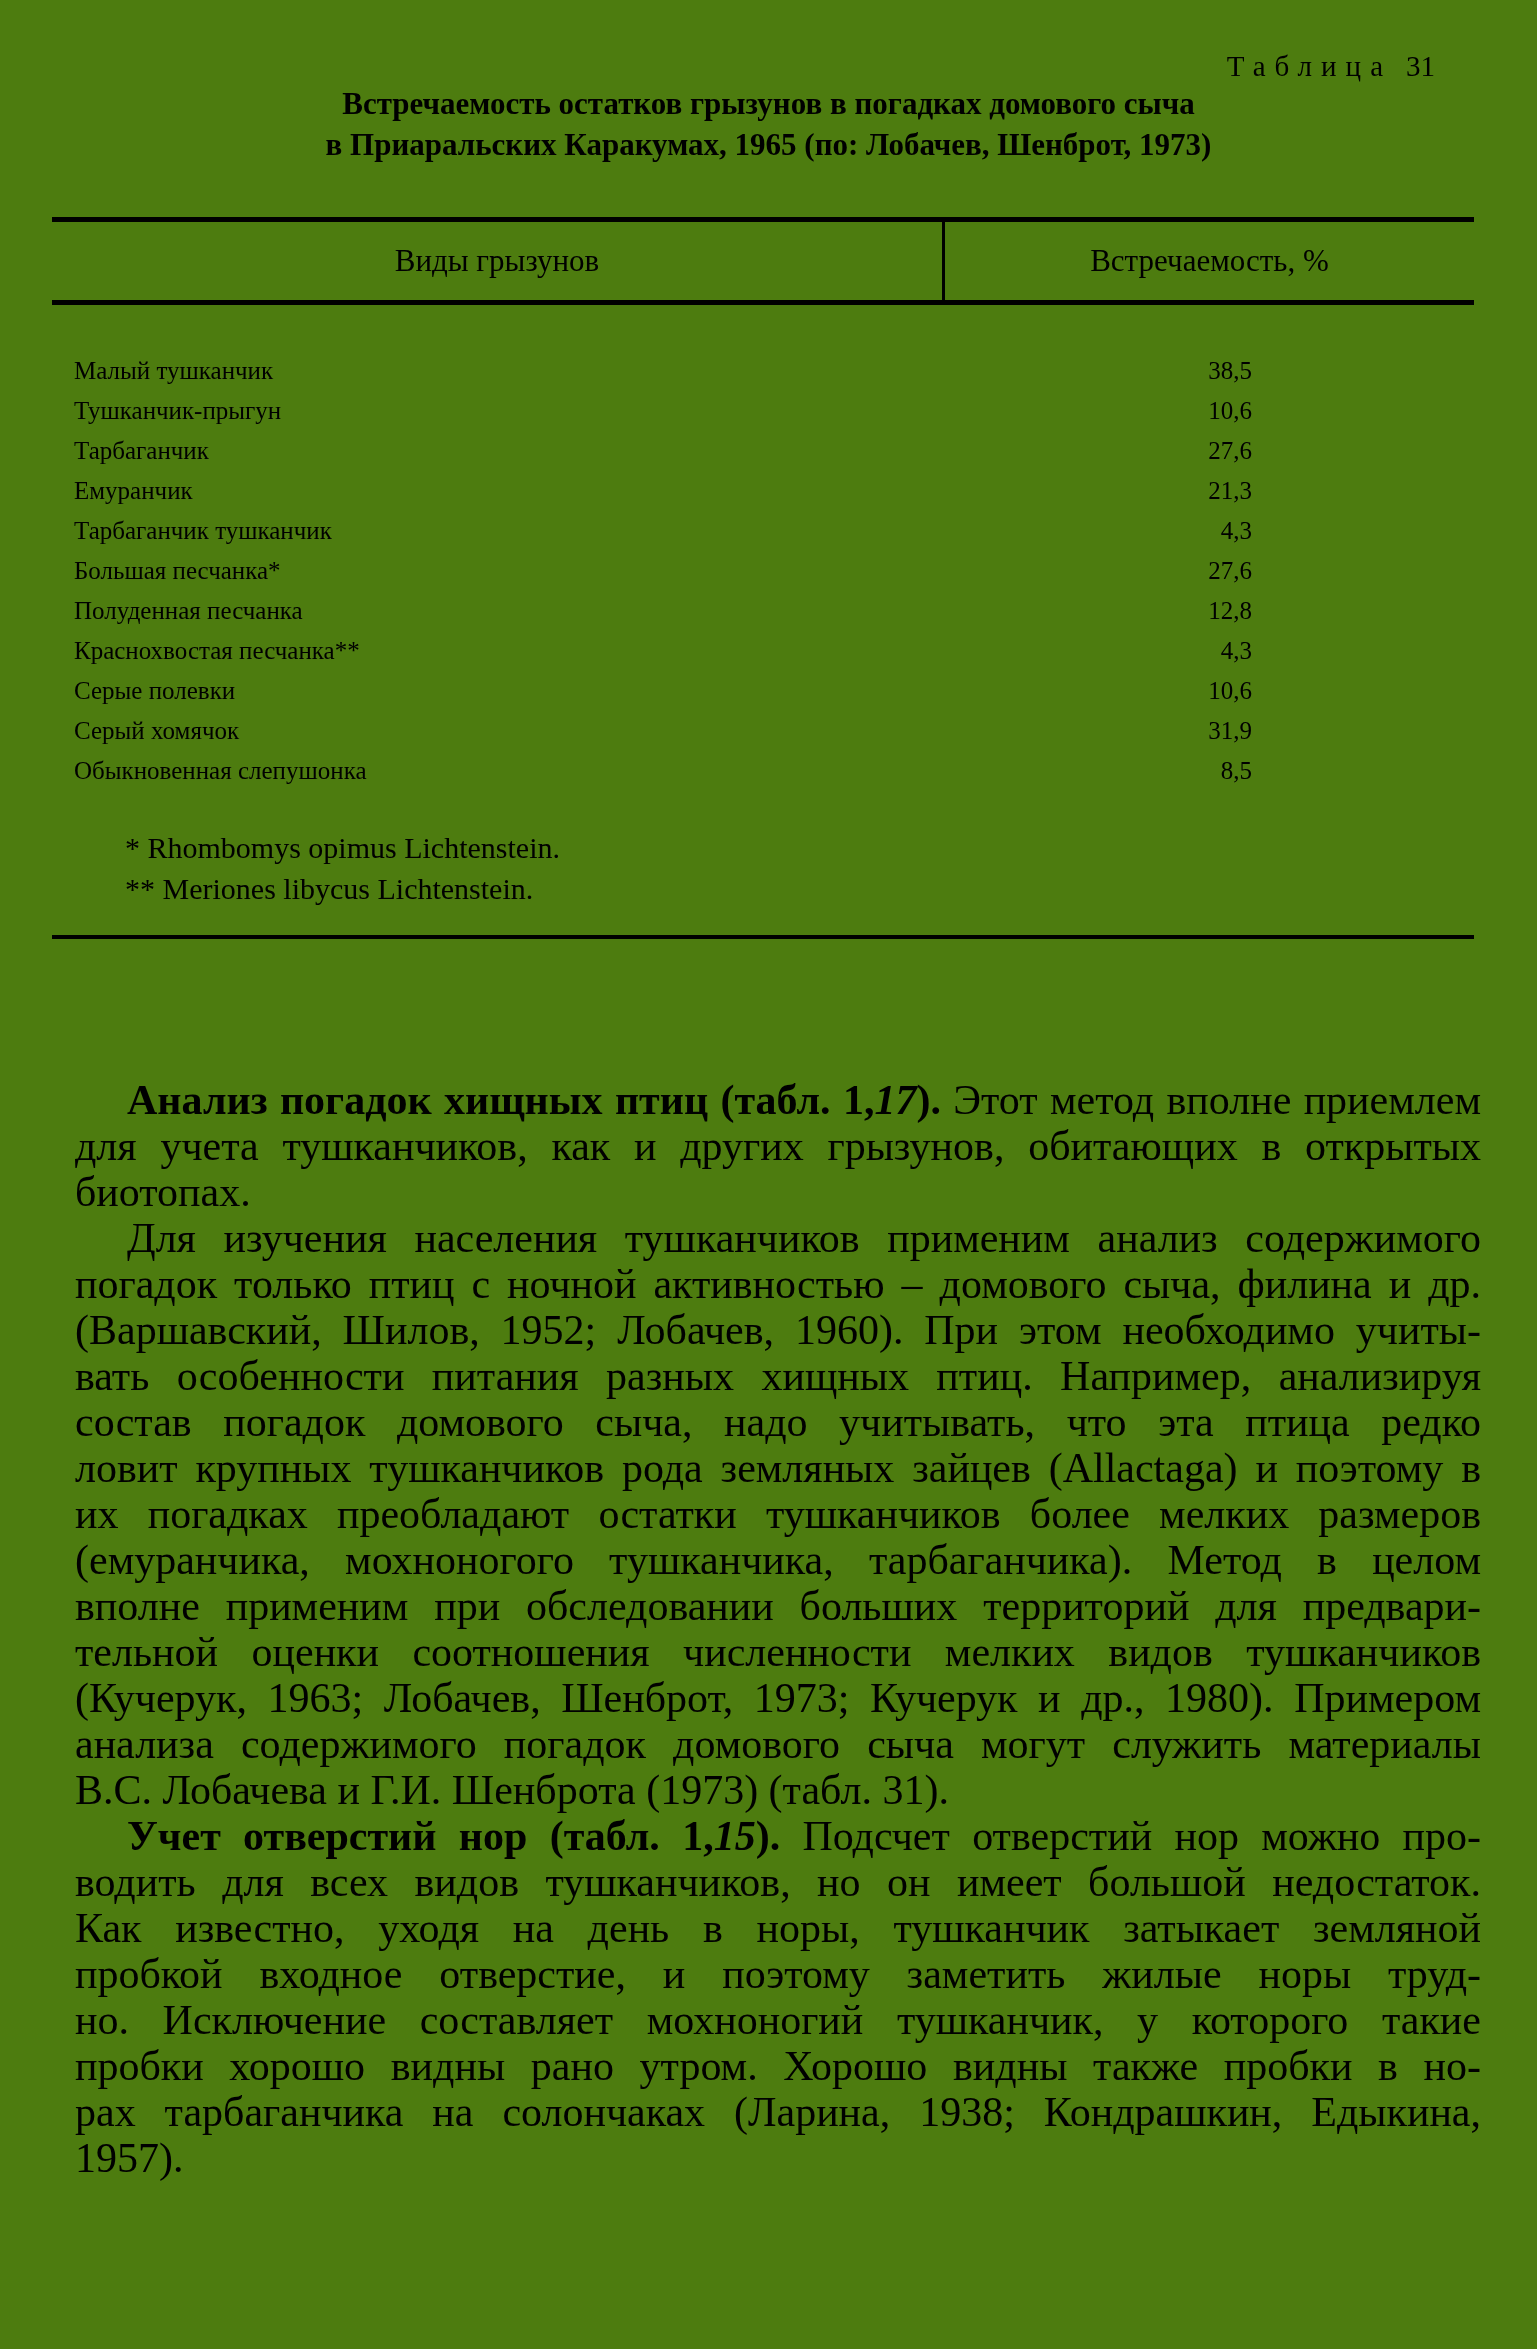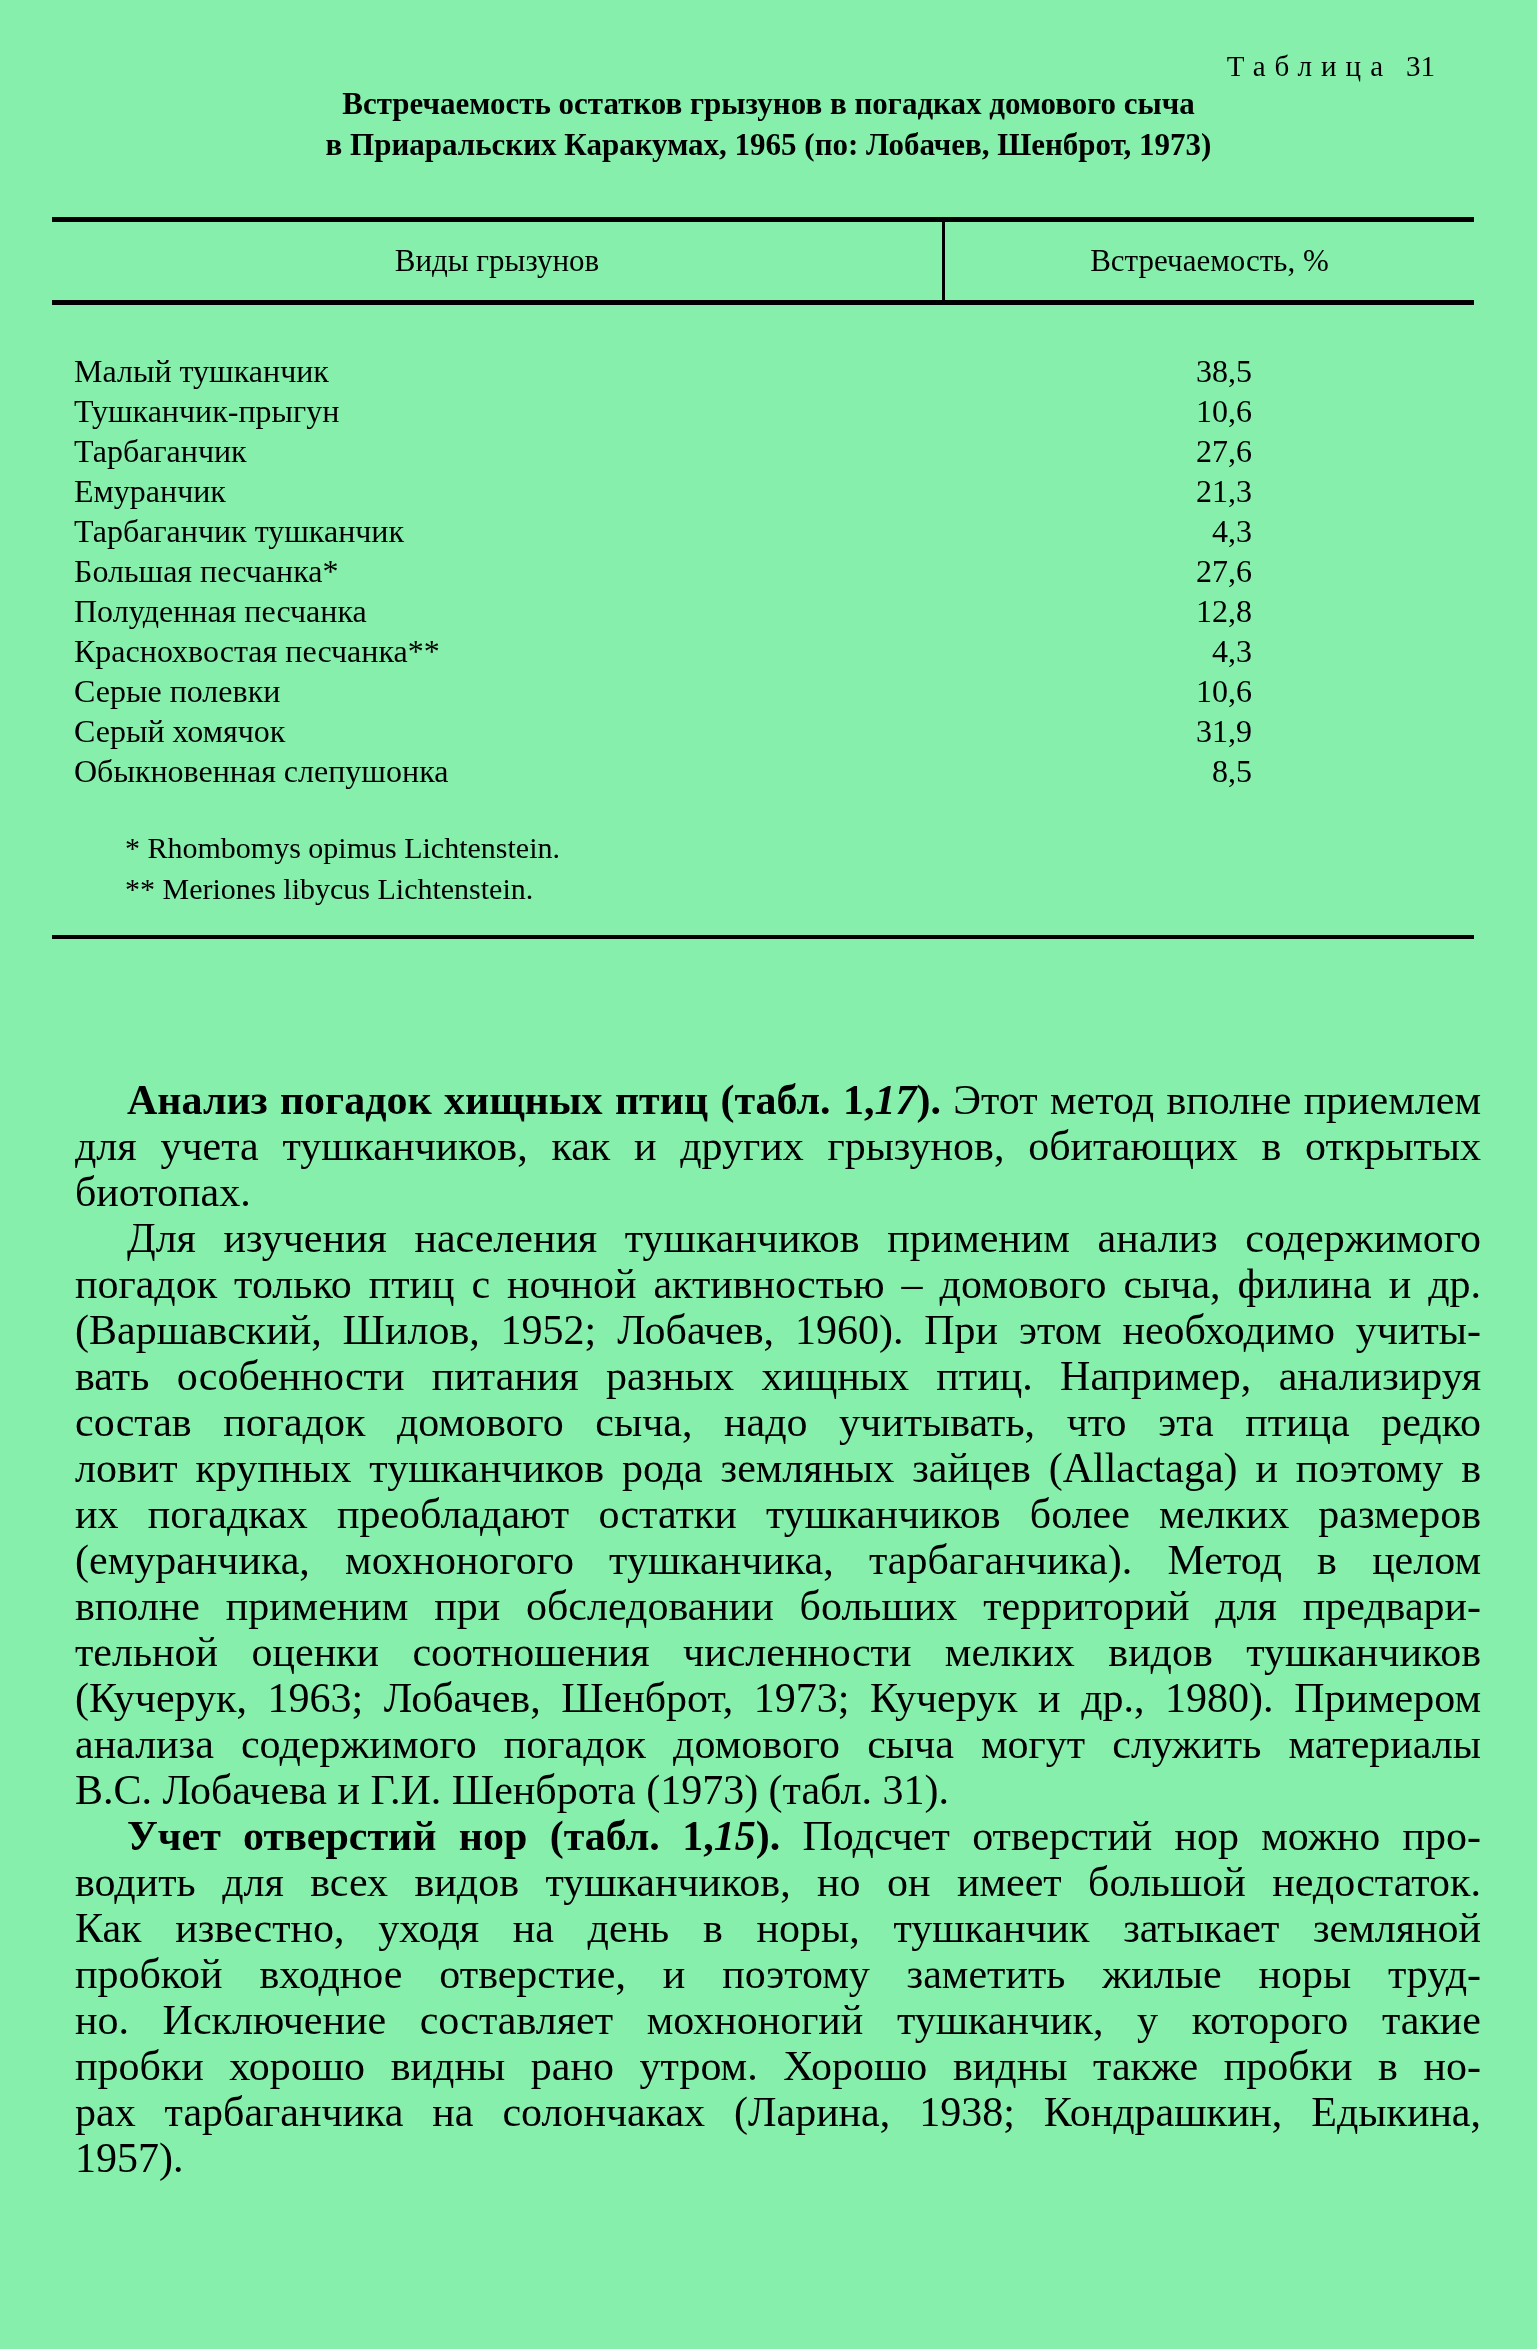--- a/index.html
+++ b/index.html
@@ -1,19 +1,19 @@
 <!DOCTYPE html>
 <html><head>
 <meta charset="utf-8">
 <style>
   html,body{margin:0;padding:0;background:#e8e8e8;}
   .page{
     position:relative;
     width:1537px;height:2349px;
-    background:#86efac;
+    background:#4d7c0f;
     color:#000;
     font-family:"Liberation Serif","DejaVu Serif",serif;
     overflow:hidden;
     box-sizing:border-box;
     padding-top:50px;
   }
   
   .tbl-label{
     height:32px;
     text-align:right;
@@ -51,21 +51,21 @@
   .tbl-head .c2{
     flex:1;
     align-self:stretch;
     display:flex;align-items:center;justify-content:center;
   }
   .tbl-rows{padding:46px 0 0 0;}
   .trow{
     display:flex;
     height:40px;
     line-height:40px;
-    font-size:32px;
+    font-size:25px;
   }
   .trow .species{padding-left:22px;flex:1;}
   .trow .value{width:520px;text-align:right;padding-right:222px;box-sizing:border-box;}
   .tbl-footnotes{
     margin-top:36px;
     padding-left:73px;
     font-size:30px;
     line-height:41px;
   }
   .tbl .rule-bottom{margin-top:26px;}

